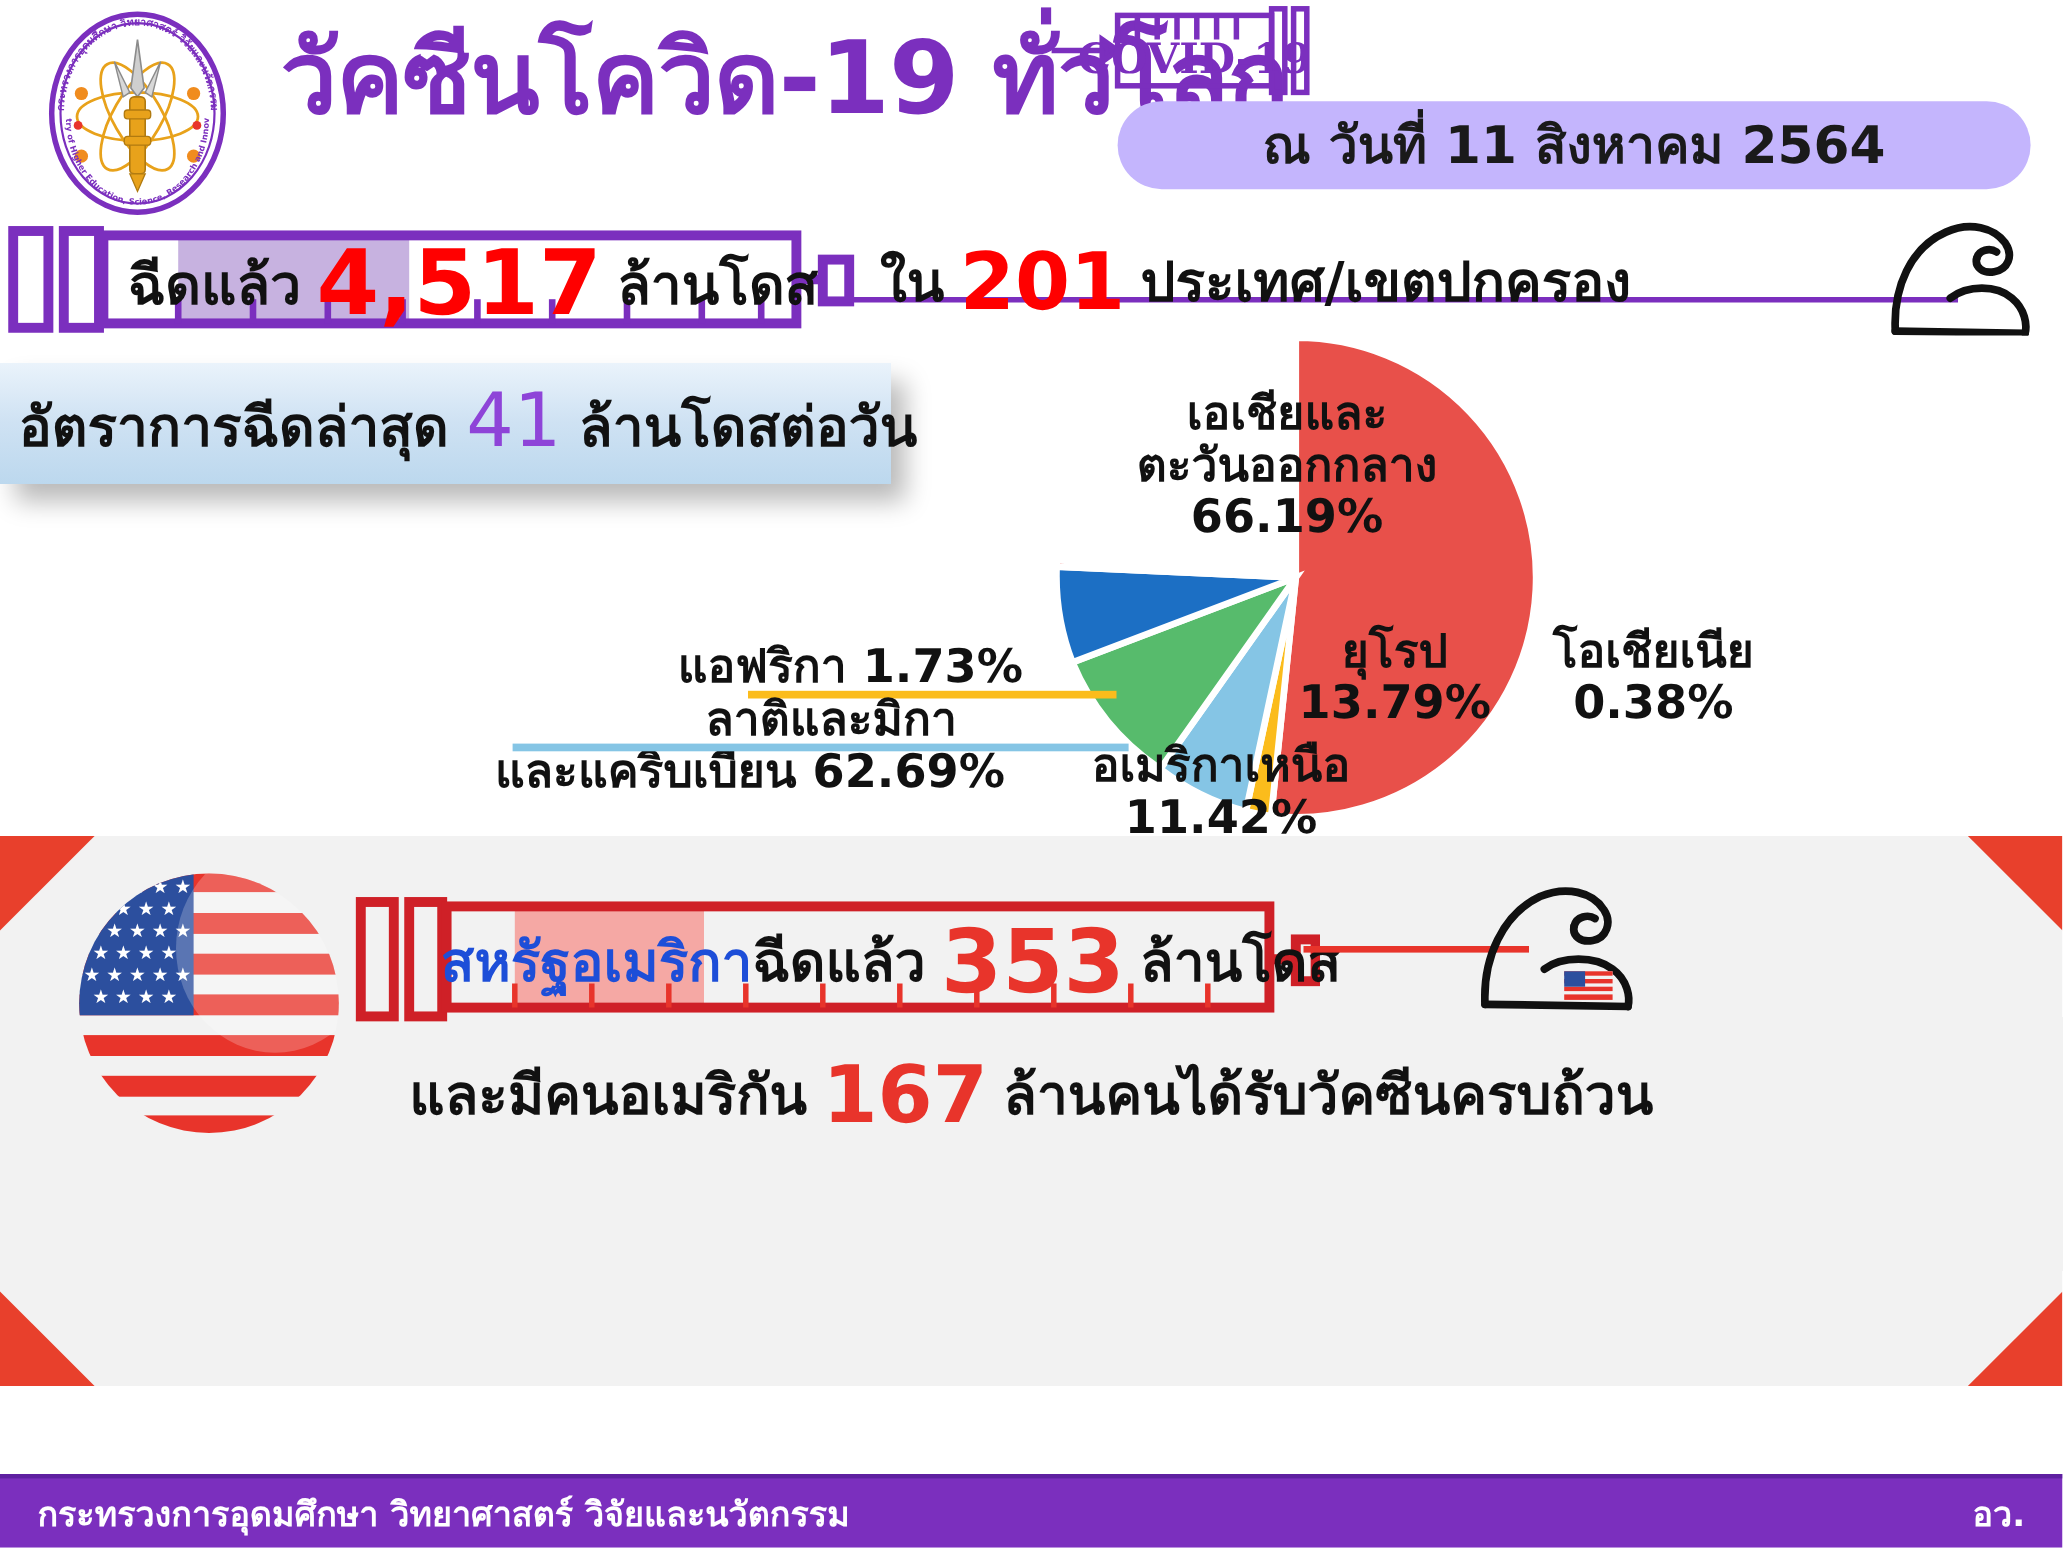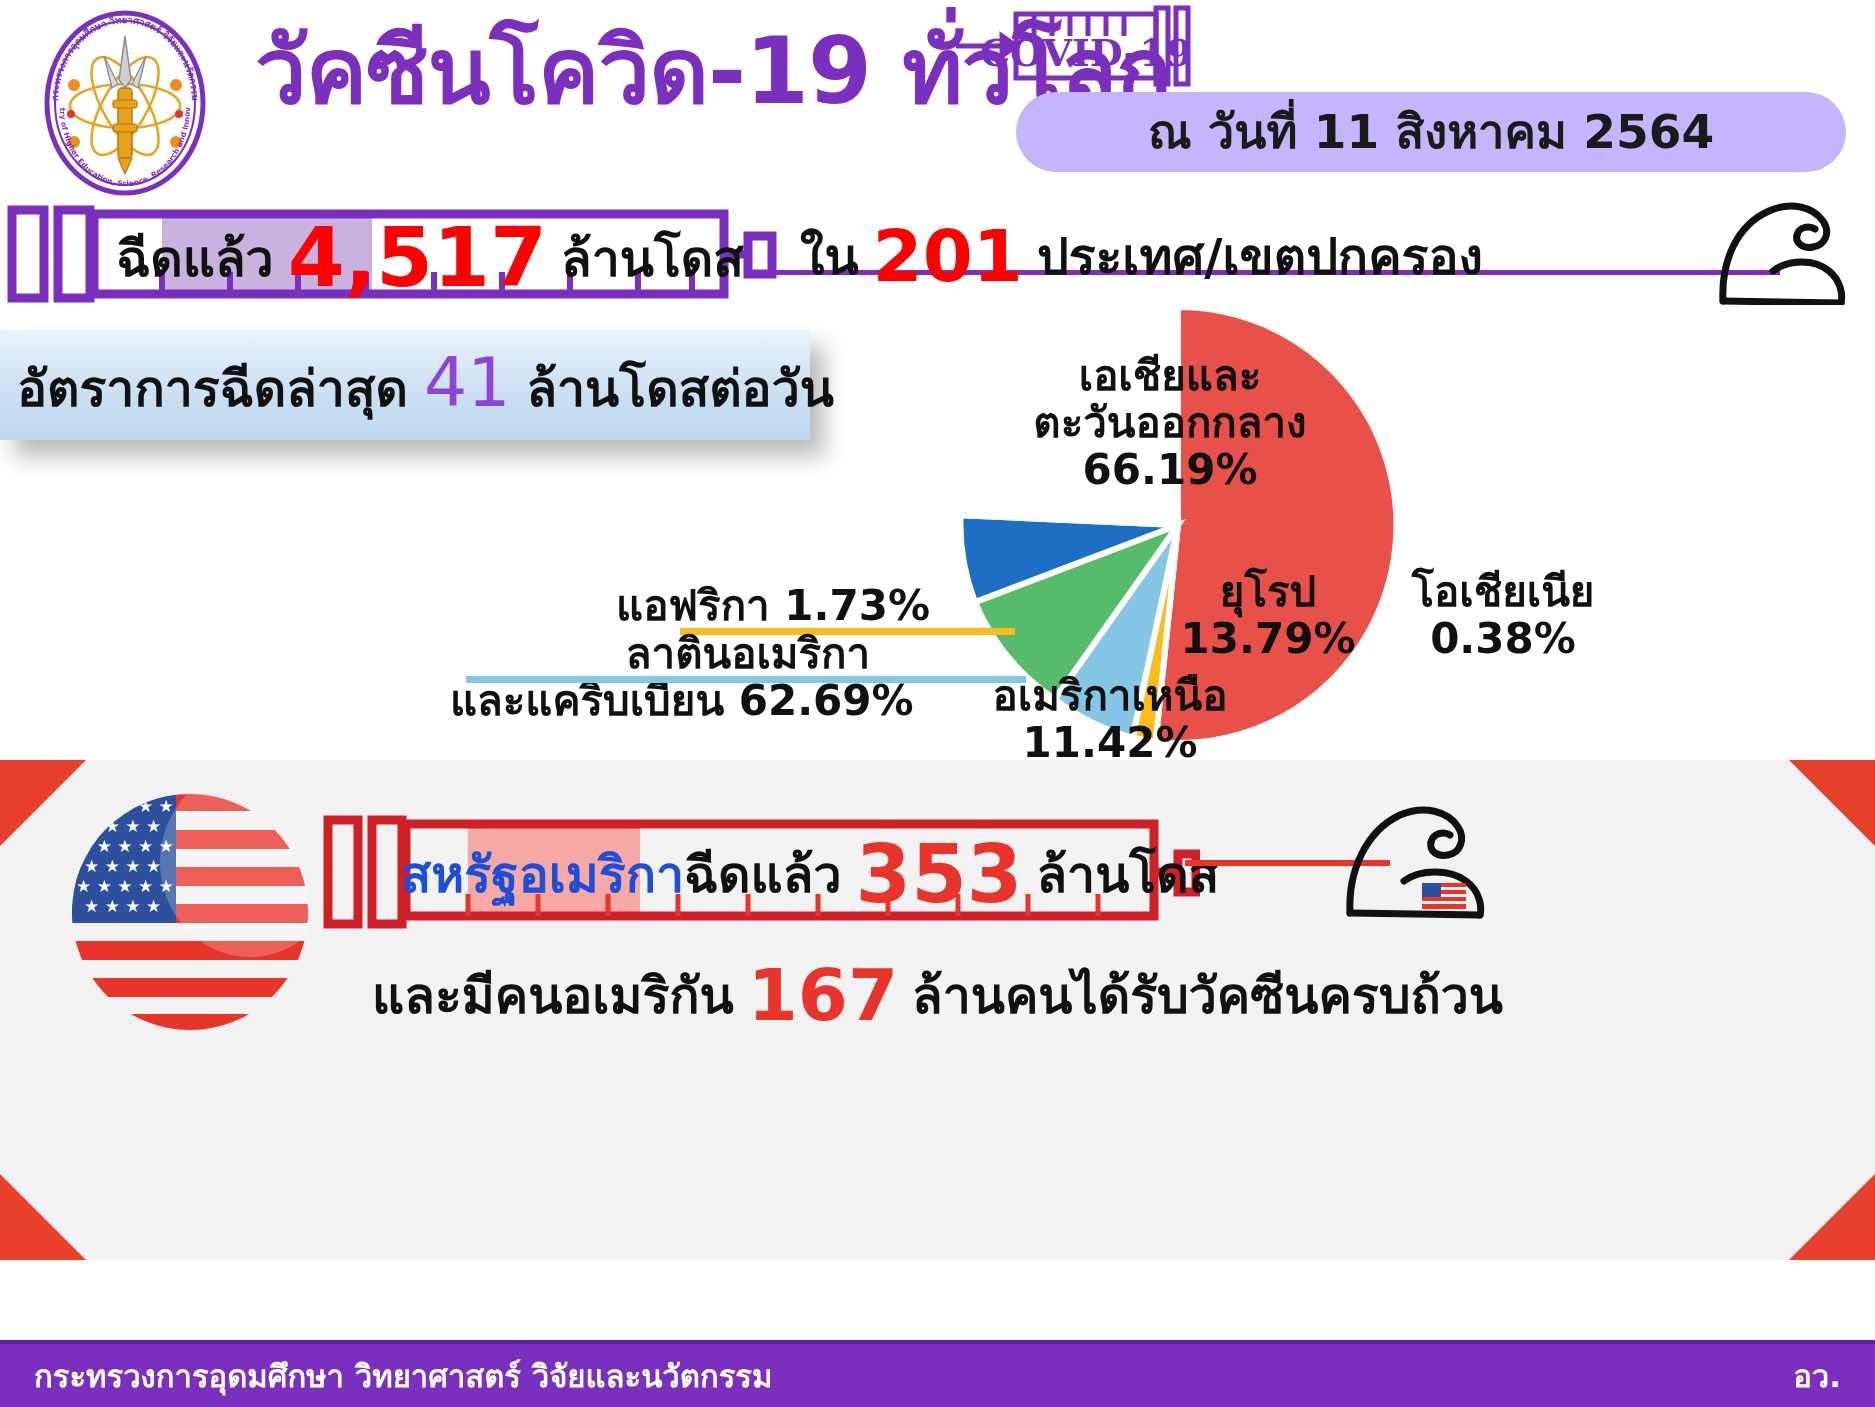--- a/index.html
+++ b/index.html
@@ -282,21 +282,21 @@
 
   <div class="pie-lbl" id="lbl-north">
     <div>อเมริกาเหนือ</div>
     <div>11.42%</div>
   </div>
 
   <div class="pie-lbl" id="lbl-africa">แอฟริกา 1.73%</div>
   <div id="leader-africa"></div>
 
   <div class="pie-lbl" id="lbl-latin">
-    <div>ลาตินอเมริกา</div>
+    <div>ลาติและมิกา</div>
     <div>และแคริบเบียน 62.69%</div>
   </div>
   <div id="leader-latin"></div>
 
   <div id="usa-panel">
     <div id="usa-corner-tl"></div>
     <div id="usa-corner-tr"></div>
     <div id="usa-corner-bl"></div>
     <div id="usa-corner-br"></div>
 

